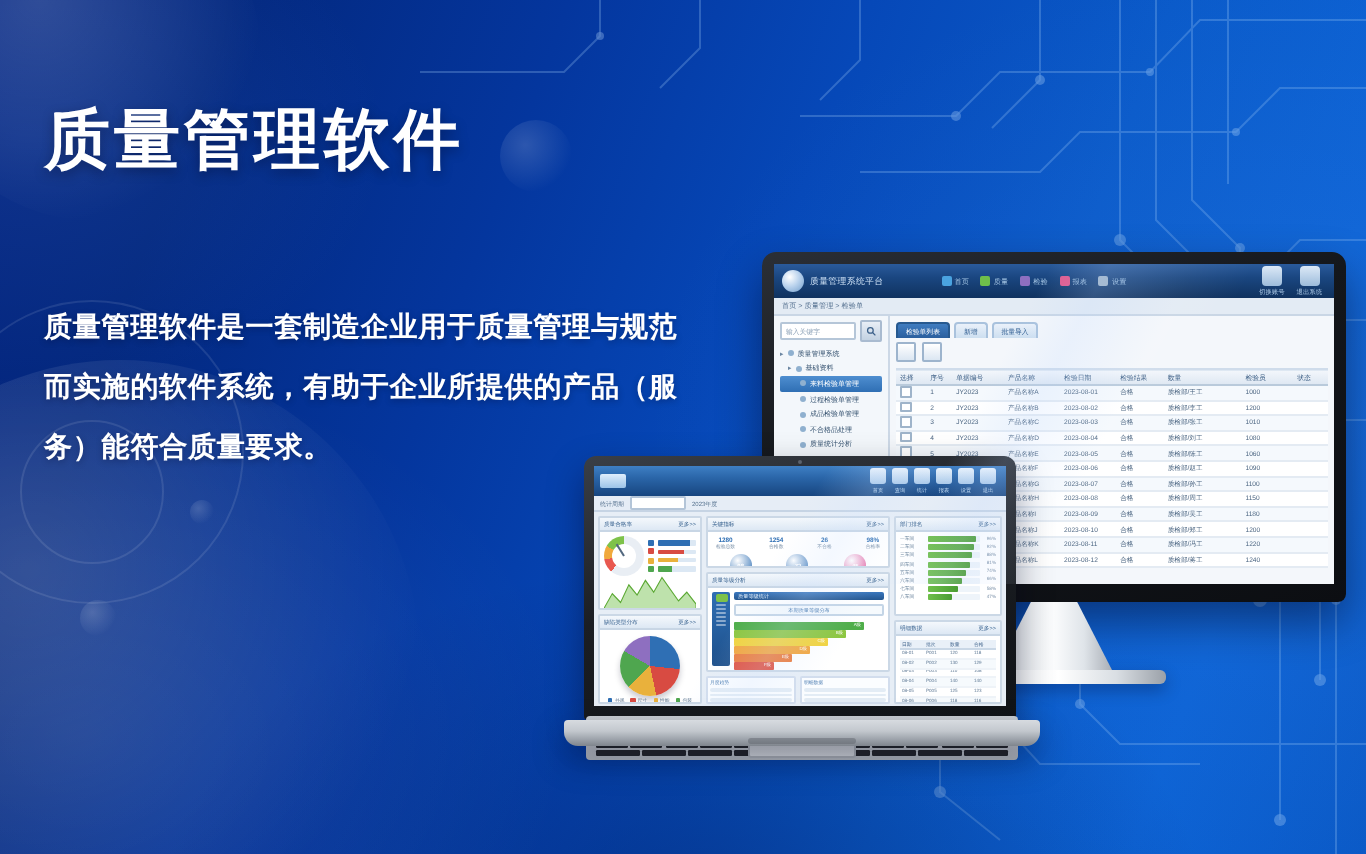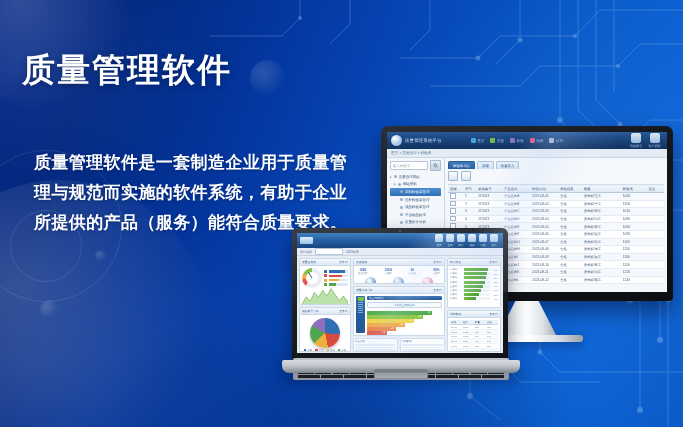--- a/index.html
+++ b/index.html
@@ -45,25 +45,24 @@
     color: #ffffff;
     font-size: 33px; font-weight: bold;
     letter-spacing: 2px;
     text-shadow: 0 2px 6px rgba(0,0,20,0.35);
     white-space: nowrap;
   }
   .body-copy {
     position: absolute; left: 22px; top: 148px;
     width: 330px;
     color: #ffffff;
-    font-size: 17px; font-weight: bold;
+    font-size: 14px; font-weight: bold;
     line-height: 30px;
     letter-spacing: 0.4px;
     text-shadow: 0 1px 3px rgba(0,0,30,0.3);
-    margin-left: 12px;
   }
 
   
   .monitor { position: absolute; left: 381px; top: 126px; width: 292px; }
   .mon-bezel {
     position: relative;
     width: 292px; height: 175px;
     background: linear-gradient(160deg,#2b2f36 0%, #14171c 40%, #0c0e12 100%);
     border-radius: 7px 7px 4px 4px;
     padding: 6px 6px 9px 6px;

